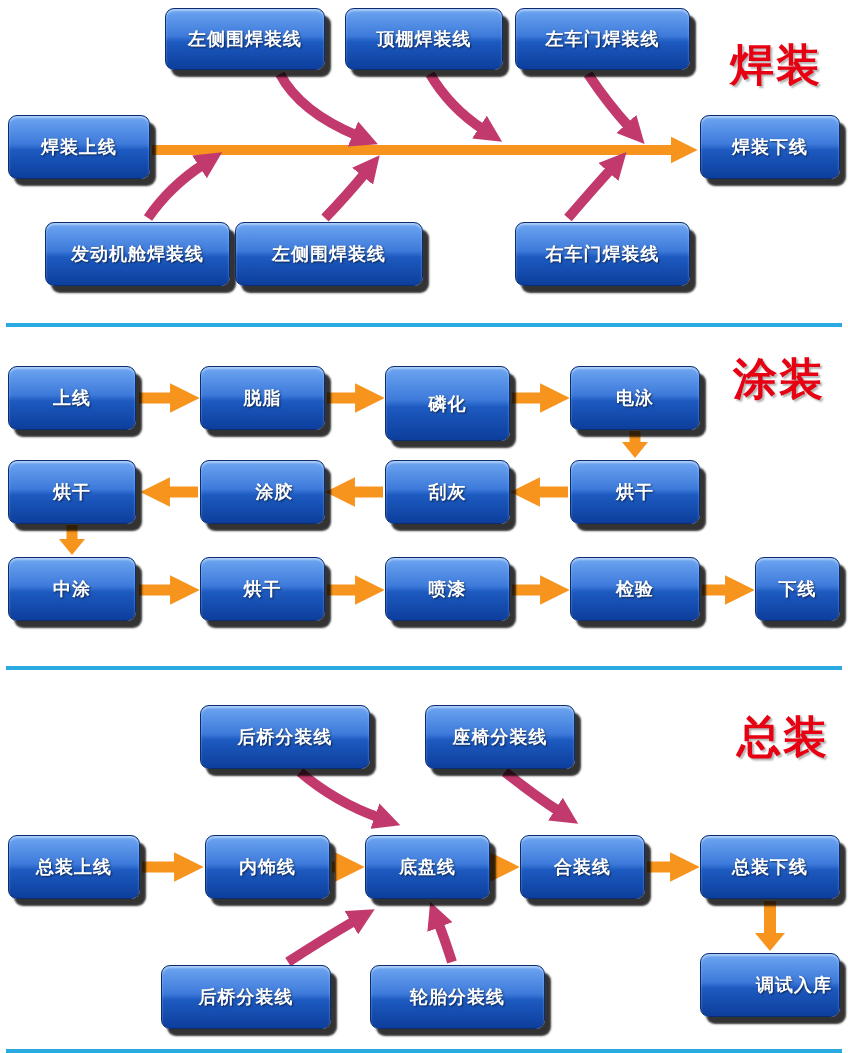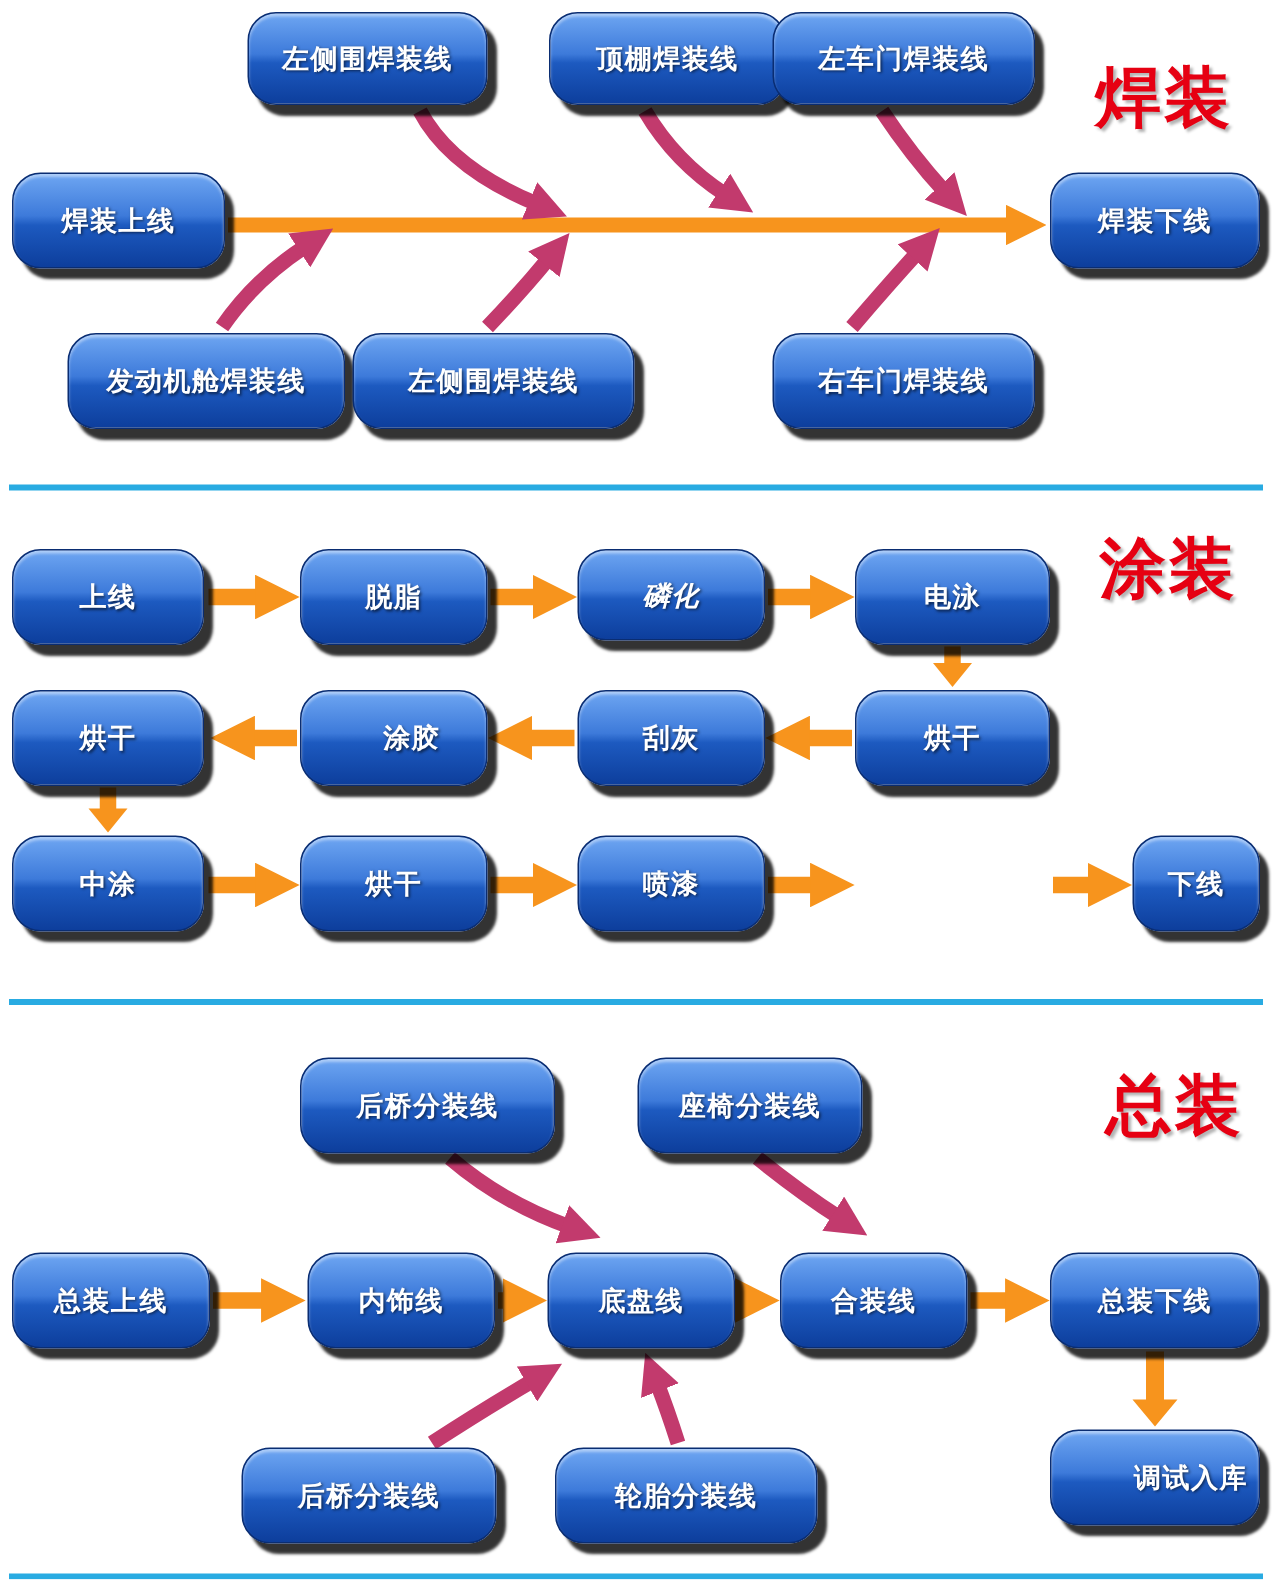--- a/index.html
+++ b/index.html
@@ -5,21 +5,21 @@
 <style>
   * { margin:0; padding:0; box-sizing:border-box; }
   html,body { background:#ffffff; }
   body { font-family:"Liberation Sans","DejaVu Sans",sans-serif; }
   .canvas {
     position:relative; width:848px; height:1053px; background:#ffffff; overflow:hidden;
   }
   .node {
     position:absolute; display:flex; align-items:center; justify-content:center;
     background:linear-gradient(to bottom, #6ea6f2 0%, #3d7ada 45%, #1d5ac0 55%, #0d3e9c 100%);
-    border:1px solid #0a2d72; border-radius:19px;
+    border:1px solid #0a2d72; border-radius:9px;
     box-shadow: 6px 7px 2px rgba(0,0,0,0.8), inset 0 2px 2px rgba(255,255,255,0.45);
     color:#ffffff; font-weight:bold; font-size:18px; letter-spacing:1px;
     text-shadow:1px 1px 2px rgba(0,0,0,0.6);
     z-index:2; white-space:nowrap;
   }
   .section-label {
     position:absolute; color:#e60012; font-weight:bold; font-size:44px; letter-spacing:2px;
     text-shadow:2px 2px 2px rgba(0,0,0,0.30); z-index:2;
   }
   .divider { position:absolute; height:4px; background:#29abe2; z-index:1; }
@@ -73,47 +73,48 @@
 
     <path d="M300 772 Q335 802 380 818" stroke="#c23a6d" stroke-width="10" fill="none" marker-end="url(#ah-m)"></path>
     <path d="M505 772 Q535 796 560 812" stroke="#c23a6d" stroke-width="10" fill="none" marker-end="url(#ah-m)"></path>
     <path d="M288 962 Q325 938 356 920" stroke="#c23a6d" stroke-width="10" fill="none" marker-end="url(#ah-m)"></path>
     <path d="M452 962 Q445 940 438 922" stroke="#c23a6d" stroke-width="10" fill="none" marker-end="url(#ah-m)"></path>
   </svg>
 
   <div class="section-label" style="left:730px; top:36px;">焊装</div>
 
   <div class="node" style="left:165px; top:8px; width:160px; height:62px;">左侧围焊装线</div>
-  <div class="node" style="left:345px; top:8px; width:158px; height:62px;margin-left:21px;">顶棚焊装线</div>
+  <div class="node" style="left:345px; top:8px; width:158px; height:62px;">顶棚焊装线</div>
   <div class="node" style="left:515px; top:8px; width:175px; height:62px;">左车门焊装线</div>
 
   <div class="node" style="left:8px; top:115px; width:142px; height:64px;">焊装上线</div>
   <div class="node" style="left:700px; top:115px; width:140px; height:64px;">焊装下线</div>
 
   <div class="node" style="left:45px; top:222px; width:185px; height:64px;">发动机舱焊装线</div>
   <div class="node" style="left:235px; top:222px; width:188px; height:64px;">左侧围焊装线</div>
   <div class="node" style="left:515px; top:222px; width:175px; height:64px;">右车门焊装线</div>
 
   <div class="divider" style="left:6px; top:323px; width:836px;"></div>
 
   <div class="section-label" style="left:733px; top:350px;">涂装</div>
 
   <div class="node" style="left:8px; top:366px; width:128px; height:64px;">上线</div>
   <div class="node" style="left:200px; top:366px; width:125px; height:64px;">脱脂</div>
-  <div class="node" style="left:385px; top:366px; width:125px; height:61px;font-style:italic;">磷化</div>
+  <div class="node" style="left:385px; top:366px; width:125px; height:75px;">磷化</div>
   <div class="node" style="left:570px; top:366px; width:130px; height:64px;">电泳</div>
 
   <div class="node" style="left:8px; top:460px; width:128px; height:64px;">烘干</div>
   <div class="node" style="left:200px; top:460px; width:125px; height:64px;padding-left:24px;">涂胶</div>
   <div class="node" style="left:385px; top:460px; width:125px; height:64px;">刮灰</div>
   <div class="node" style="left:570px; top:460px; width:130px; height:64px;">烘干</div>
 
   <div class="node" style="left:8px; top:557px; width:128px; height:64px;">中涂</div>
   <div class="node" style="left:200px; top:557px; width:125px; height:64px;">烘干</div>
   <div class="node" style="left:385px; top:557px; width:125px; height:64px;">喷漆</div>
+  <div class="node" style="left:570px; top:557px; width:130px; height:64px;">检验</div>
   <div class="node" style="left:755px; top:557px; width:85px; height:64px;">下线</div>
 
   <div class="divider" style="left:6px; top:666px; width:836px;"></div>
 
   <div class="section-label" style="left:737px; top:708px;">总装</div>
 
   <div class="node" style="left:200px; top:705px; width:170px; height:64px;">后桥分装线</div>
   <div class="node" style="left:425px; top:705px; width:150px; height:64px;">座椅分装线</div>
 
   <div class="node" style="left:8px; top:835px; width:132px; height:64px;">总装上线</div>

